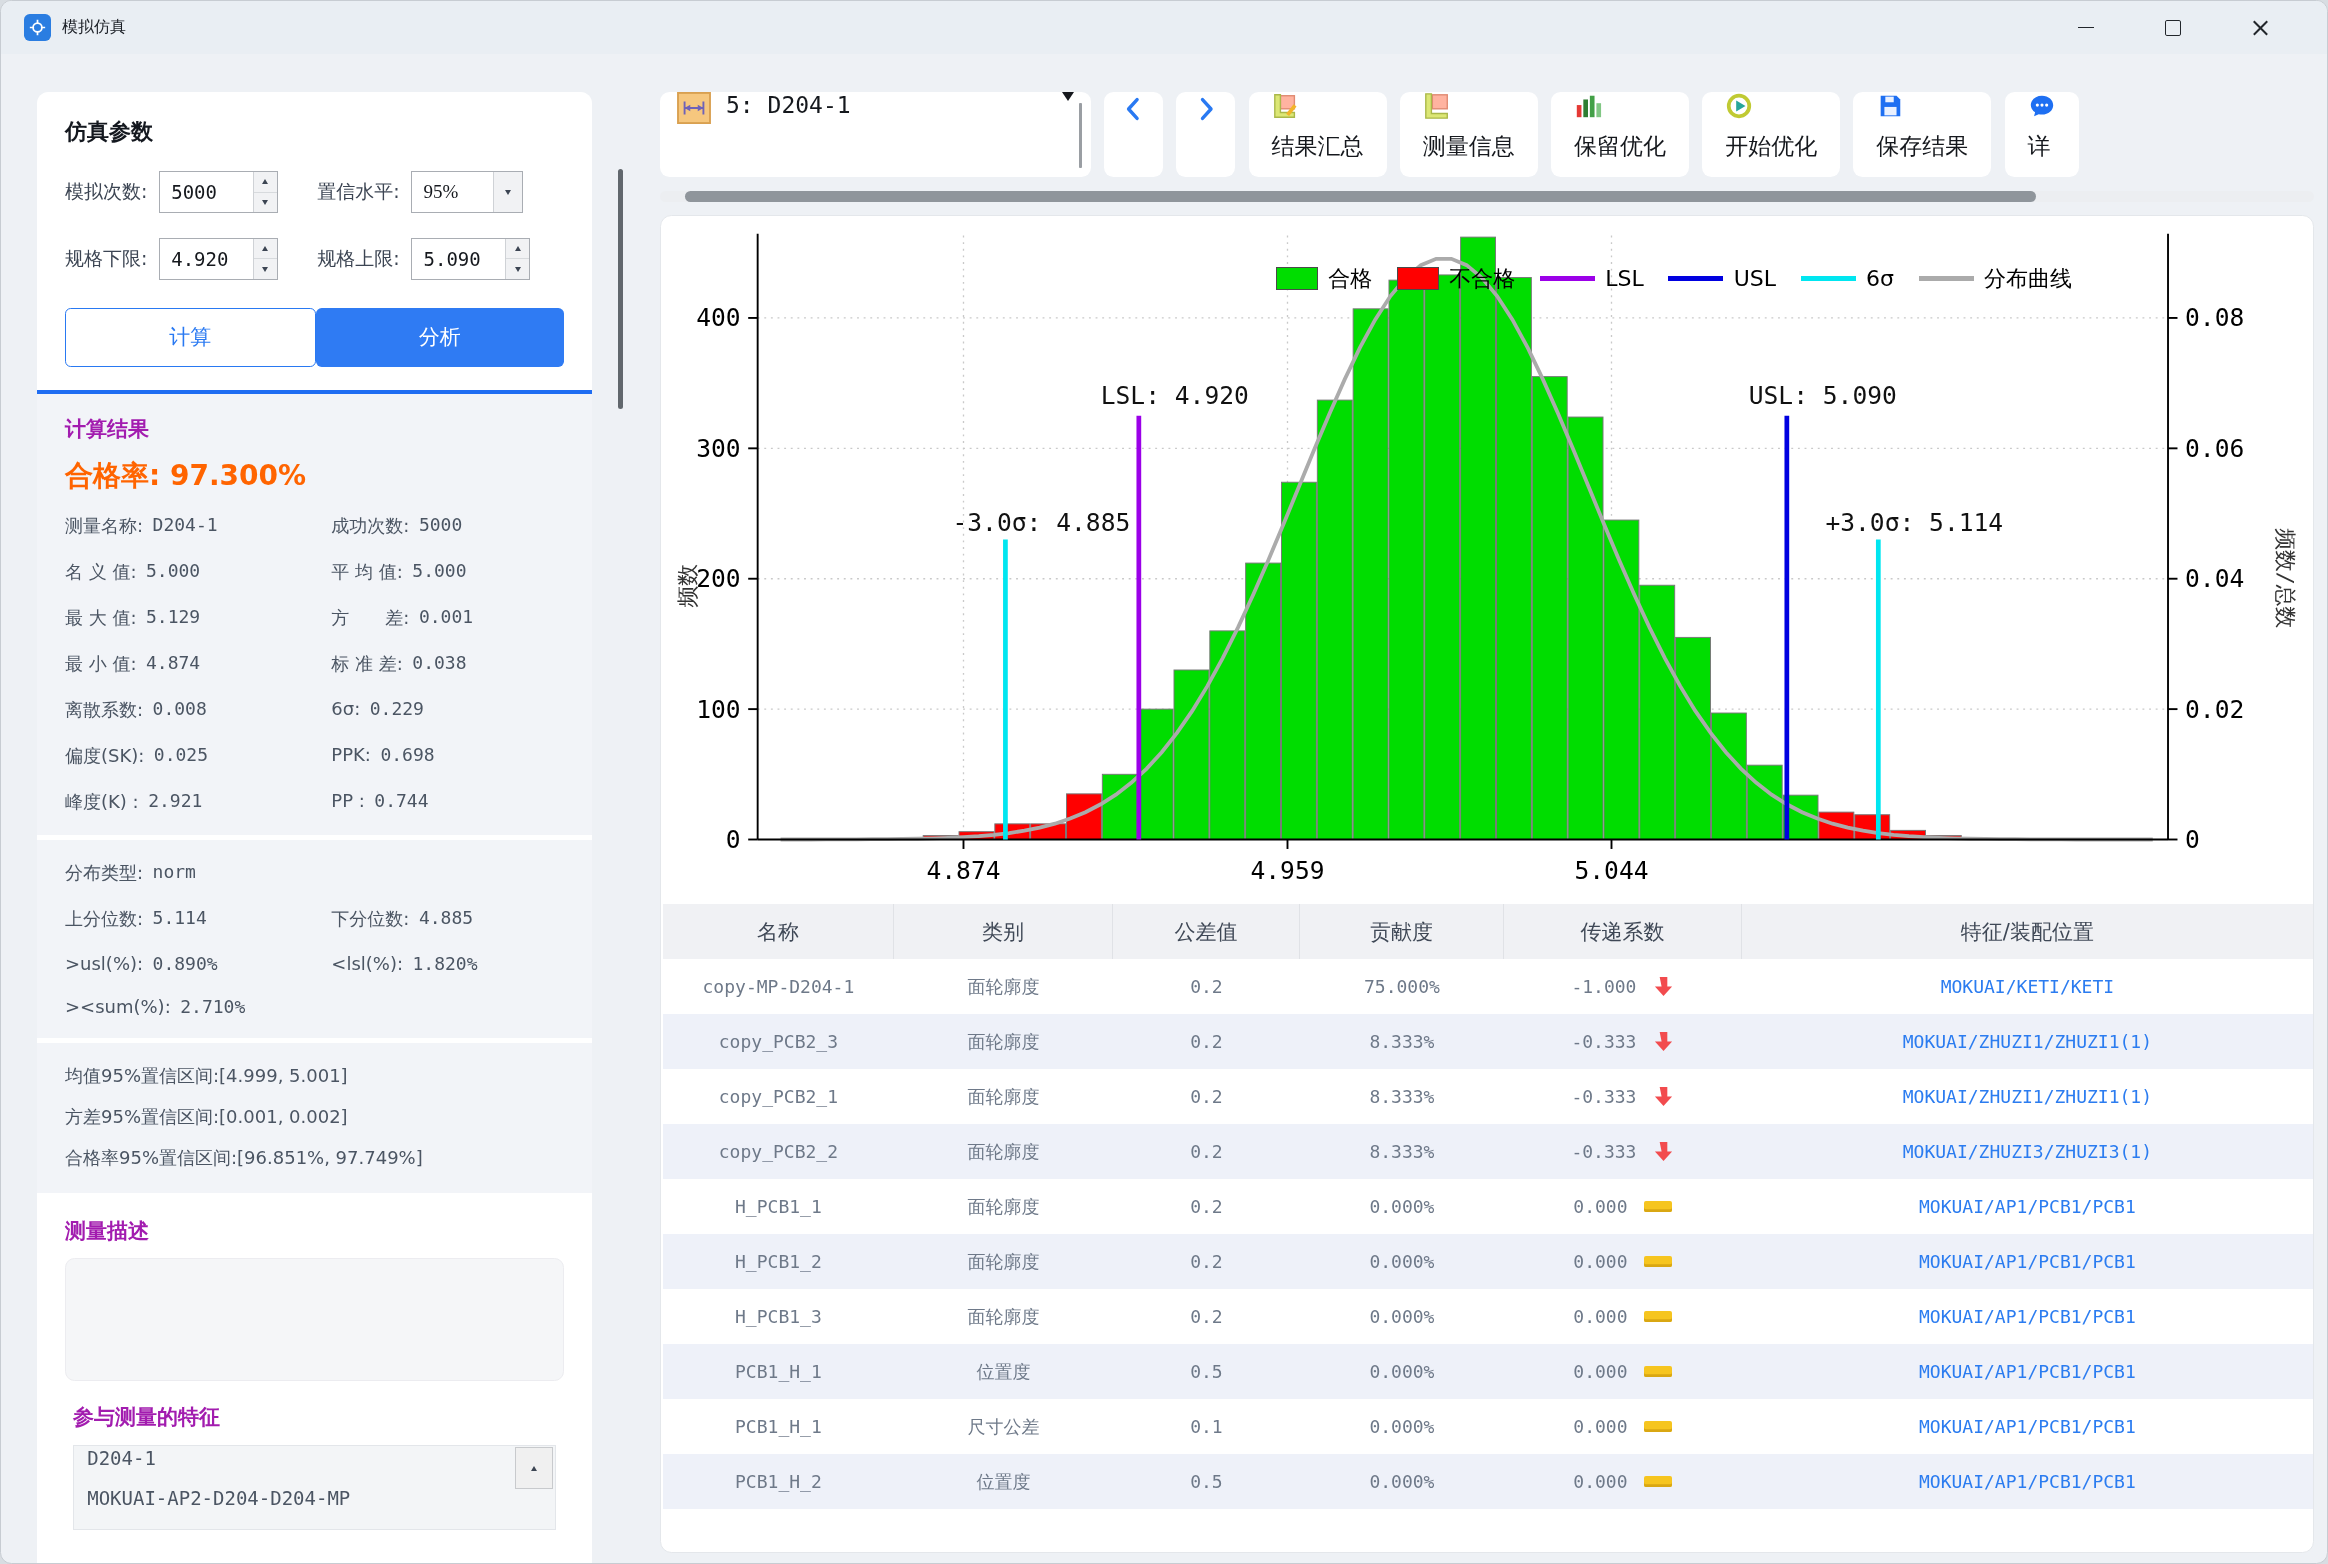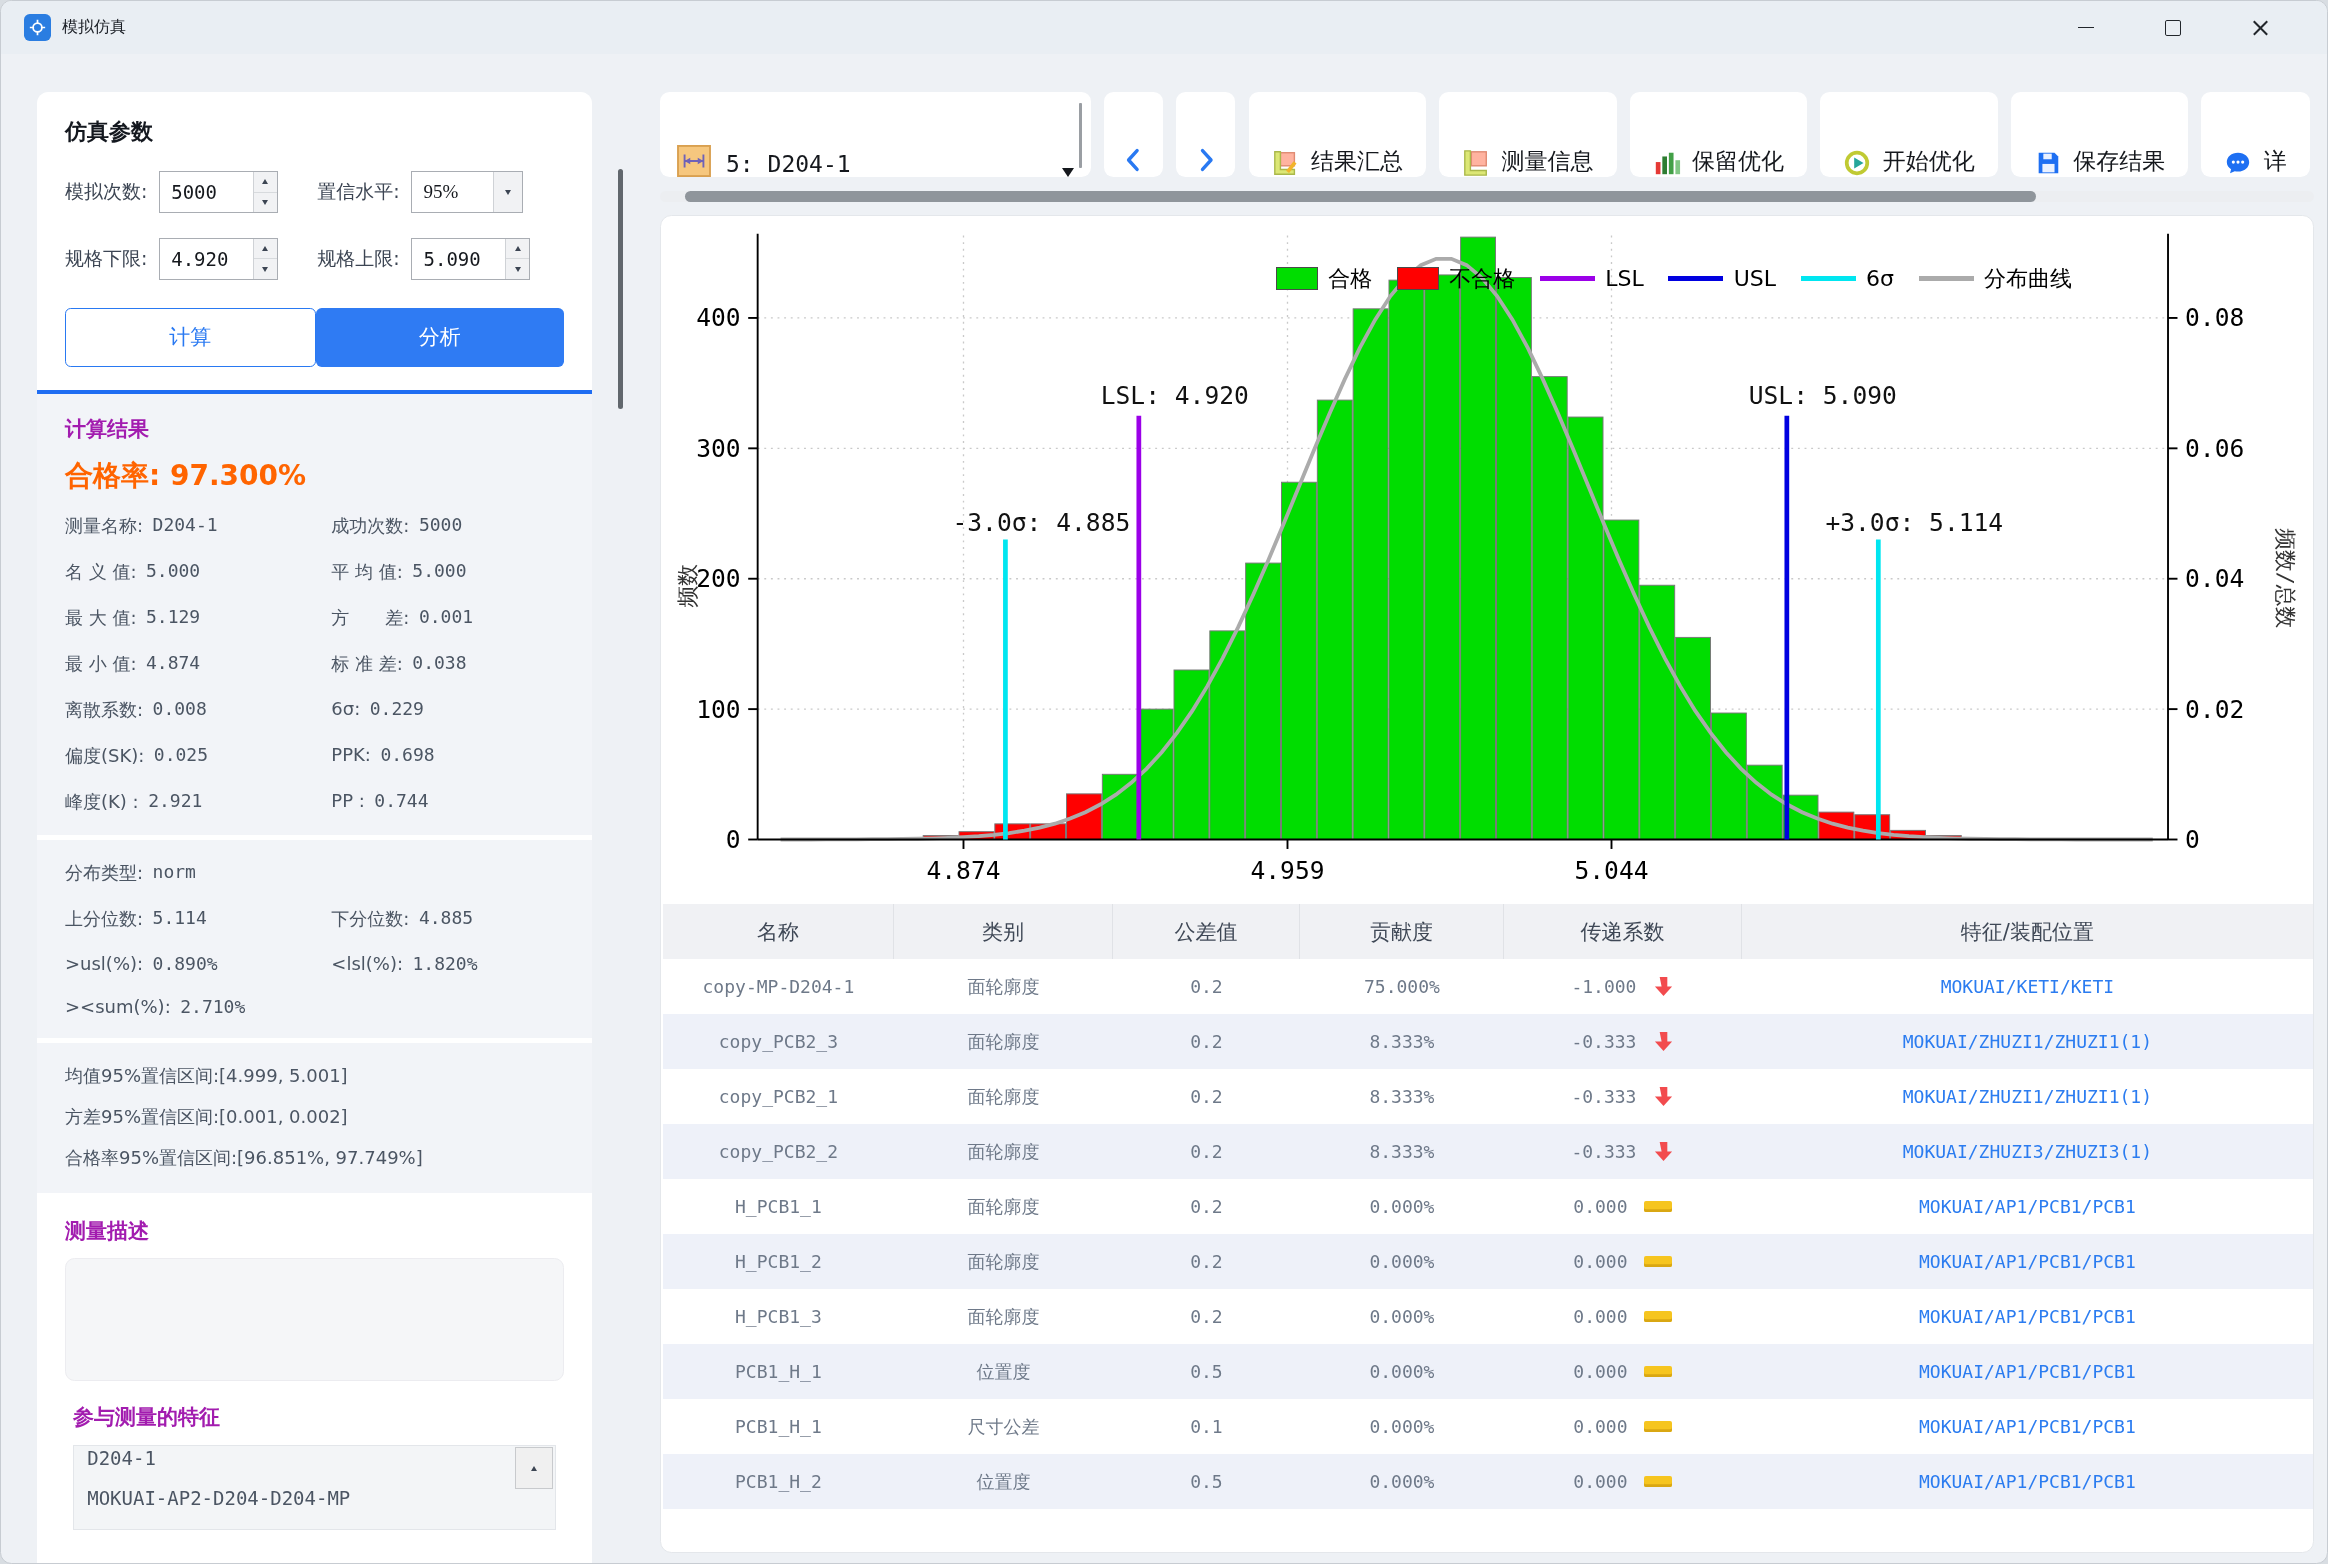--- a/index.html
+++ b/index.html
@@ -60,26 +60,26 @@
   .feat-wrap{background:#fff;padding:15px 36px 0;}
   .feat-box{position:relative;height:83px;background:#f3f5f7;border:0.9px solid #e3e6ea;overflow:hidden;}
   .feat-item{font-family:"DejaVu Sans Mono","Liberation Mono",monospace;font-size:19px;color:#4b5563;
              padding:0 13.2px;line-height:40px;white-space:nowrap;}
   .feat-item:first-child{margin-top:-7.6px;}
   .feat-scroll{position:absolute;top:1.9px;right:1.9px;width:36px;height:40px;background:#f0f0f0;
                border:0.9px solid #c8cacd;display:flex;align-items:center;justify-content:center;cursor:pointer;}
   .side-scroll-thumb{position:absolute;left:617px;top:168px;width:4.7px;height:240px;background:#61676d;border-radius:2.8px;cursor:pointer;}
   
   .toolbar{position:absolute;left:659px;top:91px;right:0;height:85px;display:flex;gap:13.2px;overflow:hidden;}
-  .tbtn{background:#fff;border-radius:9.5px;display:flex;align-items:flex-end;flex:0 0 auto;cursor:pointer;}
+  .tbtn{background:#fff;border-radius:9.5px;display:flex;align-items:flex-start;flex:0 0 auto;cursor:pointer;}
   .measure-select{width:397px;padding:0 17px;gap:15px;position:relative;}
   .measure-text{font-family:"DejaVu Sans Mono","Liberation Mono",monospace;font-size:23px;color:#15181d;flex:1;}
   .measure-step{position:absolute;right:9.5px;top:11.4px;bottom:9.5px;width:2.8px;background:#9a9ea3;border-radius:0.9px;}
   .nav-btn{width:59px;justify-content:center;}
-  .tool-btn{padding:0 23px;gap:11.4px;font-size:23px;color:#15181d;}
+  .tool-btn{padding:0 23px;gap:11.4px;font-size:23px;color:#15181d;flex-direction:column;}
   .h-scroll{position:absolute;left:659px;top:190px;width:1654px;height:11.4px;background:#eceef1;border-radius:5.7px;}
   .h-thumb{position:absolute;left:24.6px;top:0;width:1351px;height:11.4px;background:#8f959b;border-radius:5.7px;cursor:pointer;}
   
   .main-card{position:absolute;left:659px;top:214px;width:1654px;height:1338px;background:#fff;
              border:0.9px solid #e4e7eb;border-radius:11.4px;overflow:hidden;box-sizing:border-box;}
   .chart-area{position:absolute;left:1.9px;top:9.5px;width:1647px;height:678px;}
   .legend{position:absolute;left:613px;top:38px;display:flex;align-items:center;gap:24.6px;}
   .legend .item{display:flex;align-items:center;gap:10.4px;font-size:22px;color:#000;}
   .legend .chip-box{width:42px;height:23px;border:0.9px solid #4a4a4a;box-sizing:border-box;}
   .legend .chip-line{width:55px;height:5.7px;}

